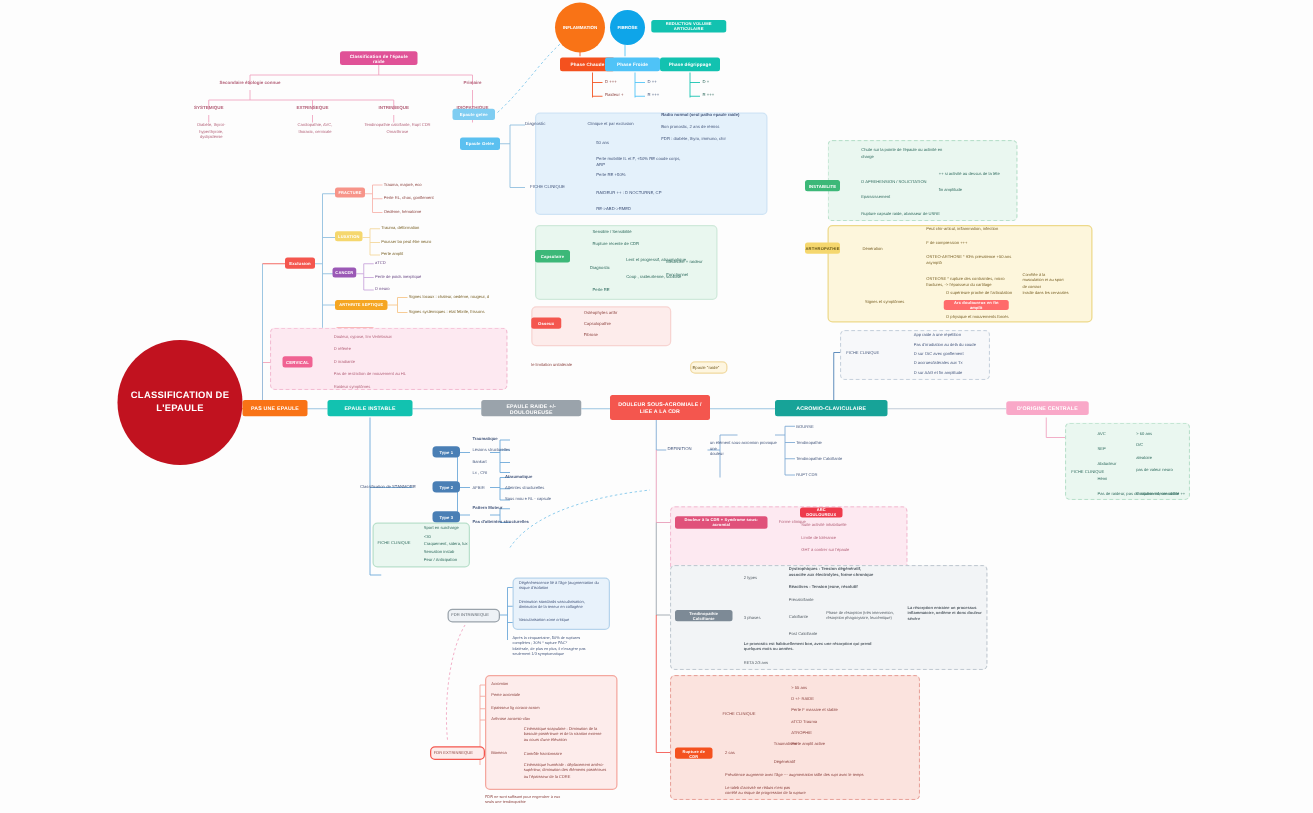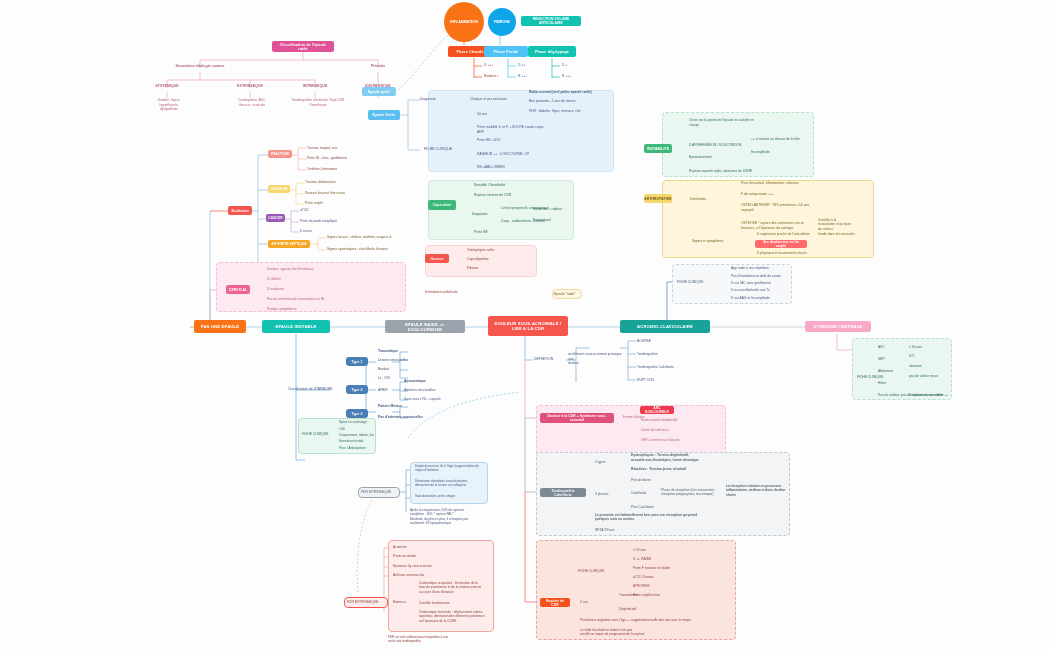--- a/index.html
+++ b/index.html
@@ -172,20 +172,22 @@
       <path d="M614 462 L622 462 M622 456 L622 470 M622 456 L630 456 M622 470 L630 470" stroke="#aab4bd"></path>
       <path d="M614 494 L622 494 M622 480 L622 508 M622 480 L630 480 M622 494 L630 494 M622 508 L630 508" stroke="#aab4bd"></path>
       <path d="M648 494 L660 494 M712 494 L724 494" stroke="#aab4bd"></path>
 
       <path d="M570 602 L578 602 M578 572 L578 632 M578 572 L590 572 M578 602 L590 602 M578 620 L590 620 M578 632 L590 632" stroke="#e8a49c"></path>
       <path d="M614 572 L624 572 M624 551 L624 596 M624 551 L632 551 M624 560 L632 560 M624 569 L632 569 M624 578 L632 578 M624 587 L632 587 M624 596 L632 596" stroke="#e8a49c"></path>
       <path d="M602 602 L610 602 M610 596 L610 610 M610 596 L618 596 M610 610 L618 610" stroke="#e8a49c"></path>
     </g>
   </svg>
 
+  <div class="center-node" style="left:94px; top:272px; width:100px; height:100px;">CLASSIFICATION DE
+L'EPAULE</div>
 
   <div class="pill" style="left:194px; top:320px; width:52px; height:13px; background:#f97316;">PAS UNE EPAULE</div>
   <div class="pill" style="left:262px; top:320px; width:68px; height:13px; background:#12c2b0;">EPAULE INSTABLE</div>
   <div class="pill" style="left:385px; top:320px; width:80px; height:13px; background:#9aa3ab;">EPAULE RAIDE +/- DOULOUREUSE</div>
   <div class="pill" style="left:488px; top:316px; width:80px; height:20px; background:#f4564e; line-height:1.25;">DOULEUR SOUS-ACROMIALE /
 LIEE A LA CDR</div>
   <div class="pill" style="left:620px; top:320px; width:90px; height:13px; background:#17a398;">ACROMIO-CLAVICULAIRE</div>
   <div class="pill" style="left:805px; top:321px; width:66px; height:11px; background:#f9a8c8;">D'ORIGINE CENTRALE</div>
 
   <div class="pill" style="left:272px; top:41px; width:62px; height:11px; background:#e05297; font-size:3.6px;">Classification de l'épaule raide</div>

